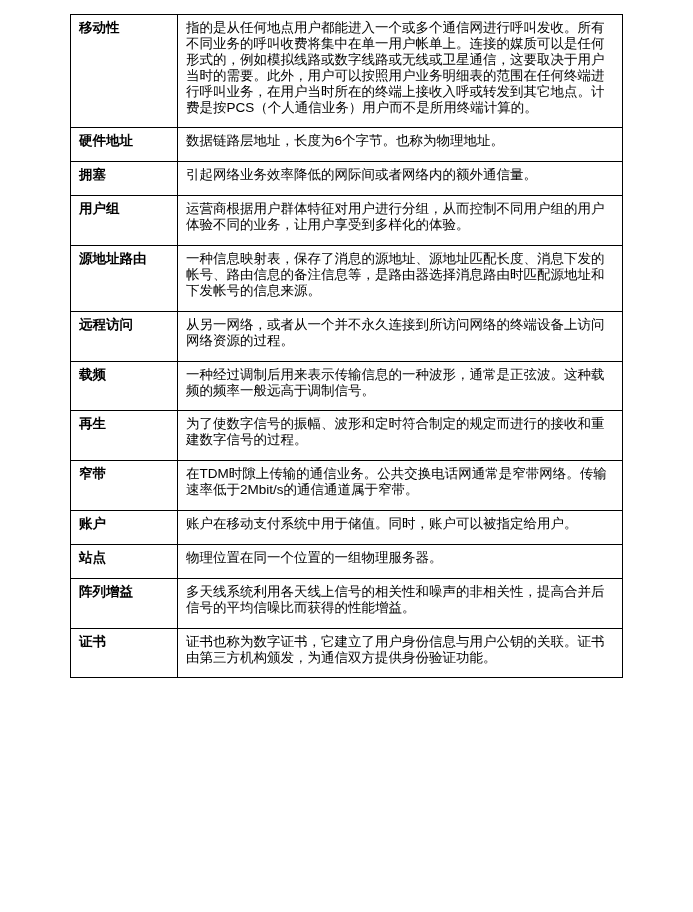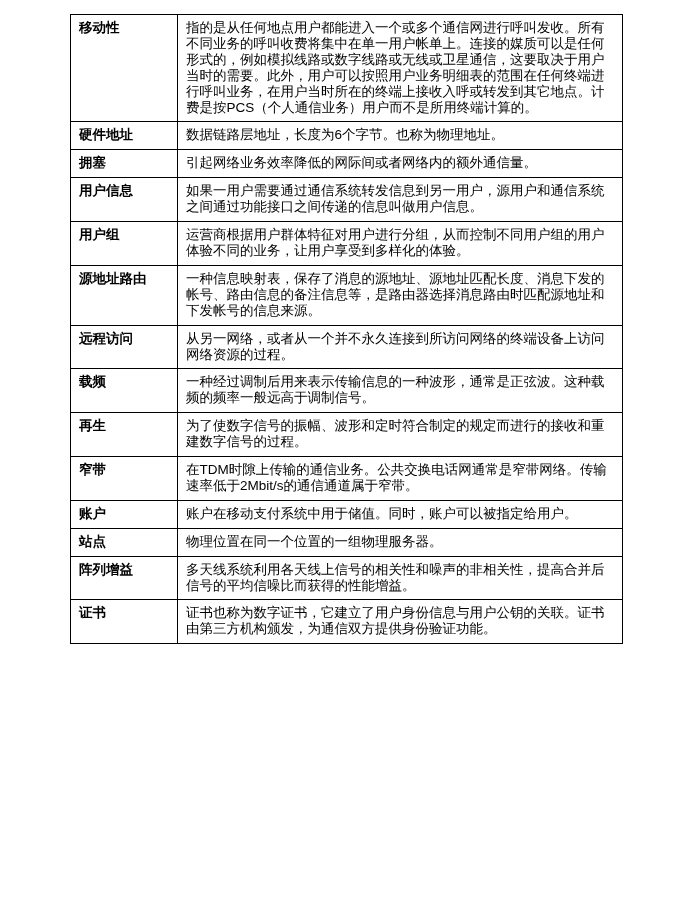--- a/index.html
+++ b/index.html
@@ -23,21 +23,21 @@
     table-layout: fixed;
     width: 518px;
     margin: 0 auto;
     background: #ffffff;
   }
   table.glossary td {
     border: 1px solid #000000;
     font-size: 13.5px;
     line-height: 15.9px;
     vertical-align: top;
-    padding: 5px 8px 6px 8px;
+    padding: 5px 8px 12px 8px;
     word-break: break-all;
   }
   td.term {
     width: 90px;
     font-weight: bold;
     padding-left: 9px;
   }
   td.definition {
     width: 428px;
     padding-left: 10px;
@@ -55,24 +55,20 @@
           <td class="term">移动性</td>
           <td class="definition">指的是从任何地点用户都能进入一个或多个通信网进行呼叫发收。所有不同业务的呼叫收费将集中在单一用户帐单上。连接的媒质可以是任何形式的，例如模拟线路或数字线路或无线或卫星通信，这要取决于用户当时的需要。此外，用户可以按照用户业务明细表的范围在任何终端进行呼叫业务，在用户当时所在的终端上接收入呼或转发到其它地点。计费是按PCS（个人通信业务）用户而不是所用终端计算的。</td>
         </tr>
         <tr>
           <td class="term">硬件地址</td>
           <td class="definition">数据链路层地址，长度为6个字节。也称为物理地址。</td>
         </tr>
         <tr>
           <td class="term">拥塞</td>
           <td class="definition">引起网络业务效率降低的网际间或者网络内的额外通信量。</td>
-        </tr>
-        <tr>
-          <td class="term">用户信息</td>
-          <td class="definition">如果一用户需要通过通信系统转发信息到另一用户，源用户和通信系统之间通过功能接口之间传递的信息叫做用户信息。</td>
         </tr>
         <tr>
           <td class="term">用户组</td>
           <td class="definition">运营商根据用户群体特征对用户进行分组，从而控制不同用户组的用户体验不同的业务，让用户享受到多样化的体验。</td>
         </tr>
         <tr>
           <td class="term">源地址路由</td>
           <td class="definition">一种信息映射表，保存了消息的源地址、源地址匹配长度、消息下发的帐号、路由信息的备注信息等，是路由器选择消息路由时匹配源地址和下发帐号的信息来源。</td>
         </tr>
         <tr>

